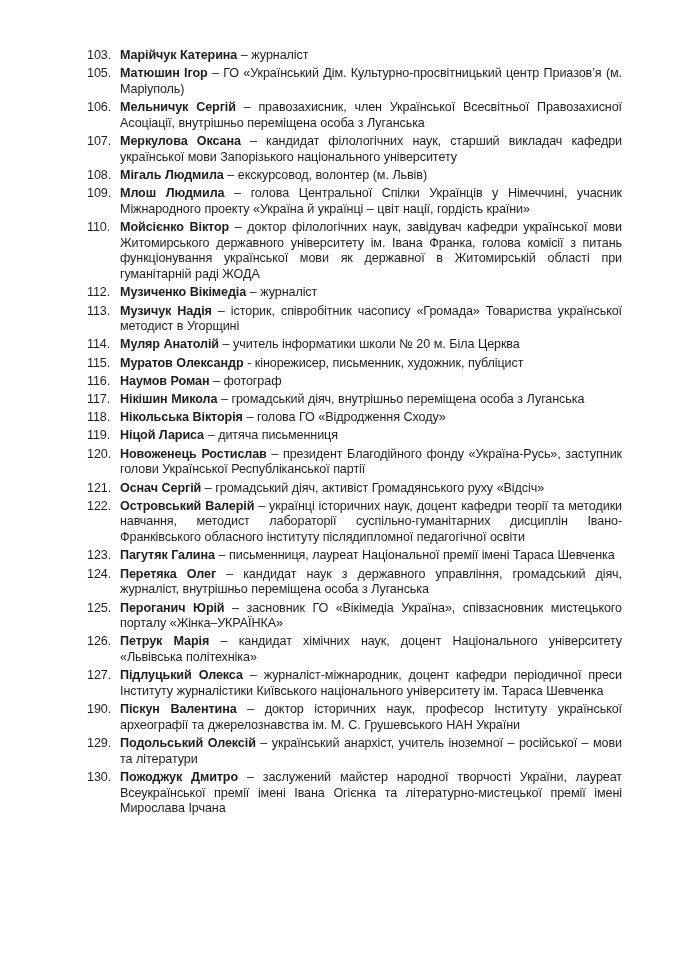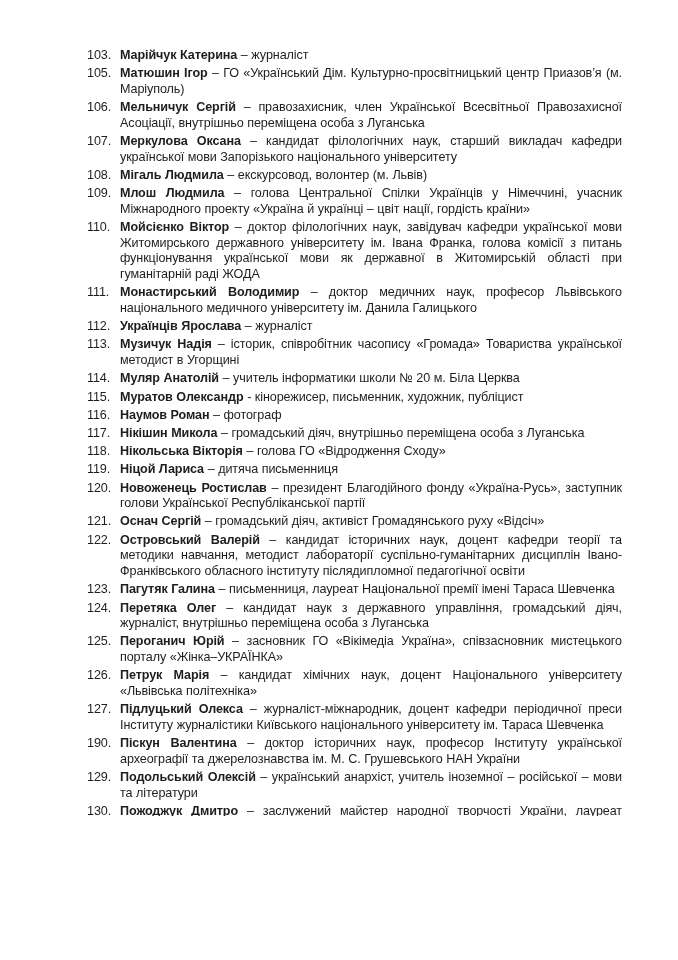--- a/index.html
+++ b/index.html
@@ -82,28 +82,24 @@
   <li class="item">
     <span class="num">109.</span>
     <p class="text"><span class="name">Млош Людмила</span><span class="desc"> – голова Центральної Спілки Українців у Німеччині, учасник Міжнародного проекту «Україна й українці – цвіт нації, гордість країни»</span></p>
   </li>
 
   <li class="item">
     <span class="num">110.</span>
     <p class="text"><span class="name">Мойсієнко Віктор</span><span class="desc"> – доктор філологічних наук, завідувач кафедри української мови Житомирського державного університету ім. Івана Франка, голова комісії з питань функціонування української мови як державної в Житомирській області при гуманітарній раді ЖОДА</span></p>
   </li>
 
-  <li class="item">
-    <span class="num">111.</span>
-    <p class="text"><span class="name">Монастирський Володимир</span><span class="desc"> – доктор медичних наук, професор Львівського національного медичного університету ім. Данила Галицького</span></p>
-  </li>
 
   <li class="item">
     <span class="num">112.</span>
-    <p class="text"><span class="name">Українців Ярослава</span><span class="desc"> – журналіст</span></p>
+    <p class="text"><span class="name">Музиченко Вікімедіа</span><span class="desc"> – журналіст</span></p>
   </li>
 
   <li class="item">
     <span class="num">113.</span>
     <p class="text"><span class="name">Музичук Надія</span><span class="desc"> – історик, співробітник часопису «Громада» Товариства української методист в Угорщині</span></p>
   </li>
 
   <li class="item">
     <span class="num">114.</span>
     <p class="text"><span class="name">Муляр Анатолій</span><span class="desc"> – учитель інформатики школи № 20 м. Біла Церква</span></p>
@@ -139,21 +135,21 @@
     <p class="text"><span class="name">Новоженець Ростислав</span><span class="desc"> – президент Благодійного фонду «Україна-Русь», заступник голови Української Республіканської партії</span></p>
   </li>
 
   <li class="item">
     <span class="num">121.</span>
     <p class="text"><span class="name">Оснач Сергій</span><span class="desc"> – громадський діяч, активіст Громадянського руху «Відсіч»</span></p>
   </li>
 
   <li class="item">
     <span class="num">122.</span>
-    <p class="text"><span class="name">Островський Валерій</span><span class="desc"> – кандидат історичних наук, доцент кафедри теорії та методики навчання, методист лабораторії суспільно-гуманітарних дисциплін Івано-Франківського обласного інституту післядипломної педагогічної освіти</span></p>
+    <p class="text"><span class="name">Островський Валерій</span><span class="desc"> – українці історичних наук, доцент кафедри теорії та методики навчання, методист лабораторії суспільно-гуманітарних дисциплін Івано-Франківського обласного інституту післядипломної педагогічної освіти</span></p>
   </li>
 
   <li class="item">
     <span class="num">123.</span>
     <p class="text"><span class="name">Пагутяк Галина</span><span class="desc"> – письменниця, лауреат Національної премії імені Тараса Шевченка</span></p>
   </li>
 
   <li class="item">
     <span class="num">124.</span>
     <p class="text"><span class="name">Перетяка Олег</span><span class="desc"> – кандидат наук з державного управління, громадський діяч, журналіст, внутрішньо переміщена особа з Луганська</span></p>

